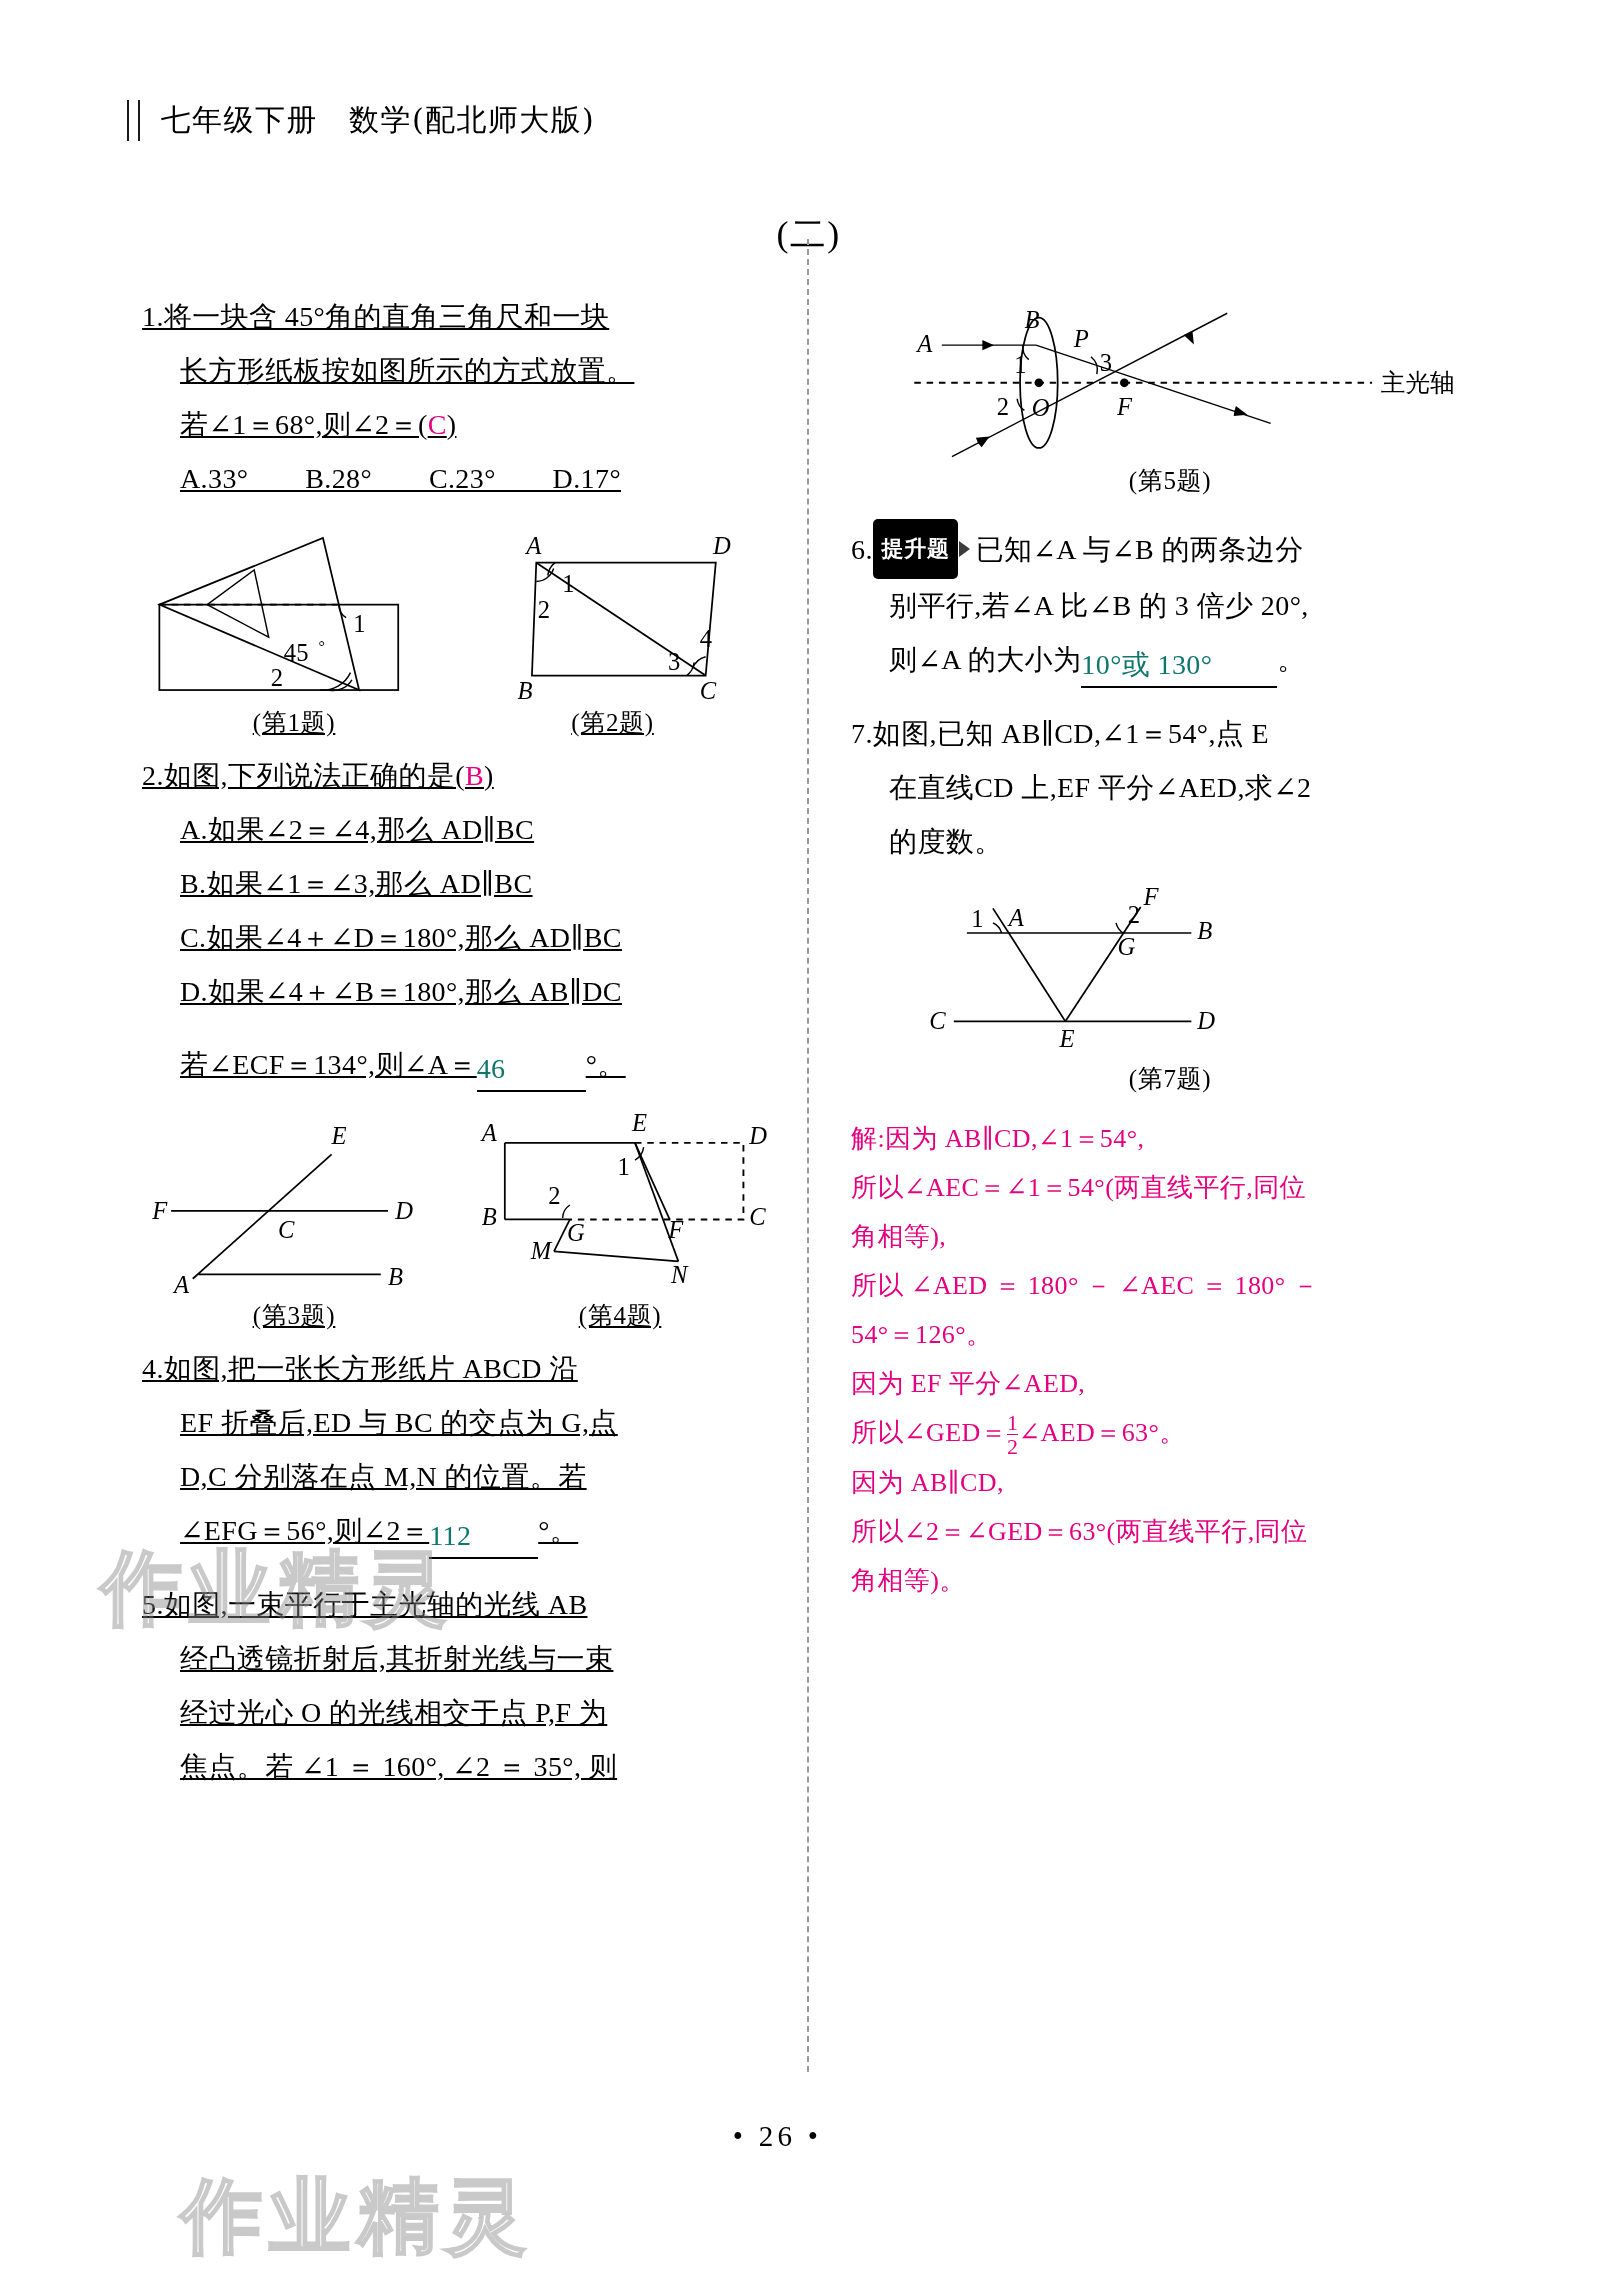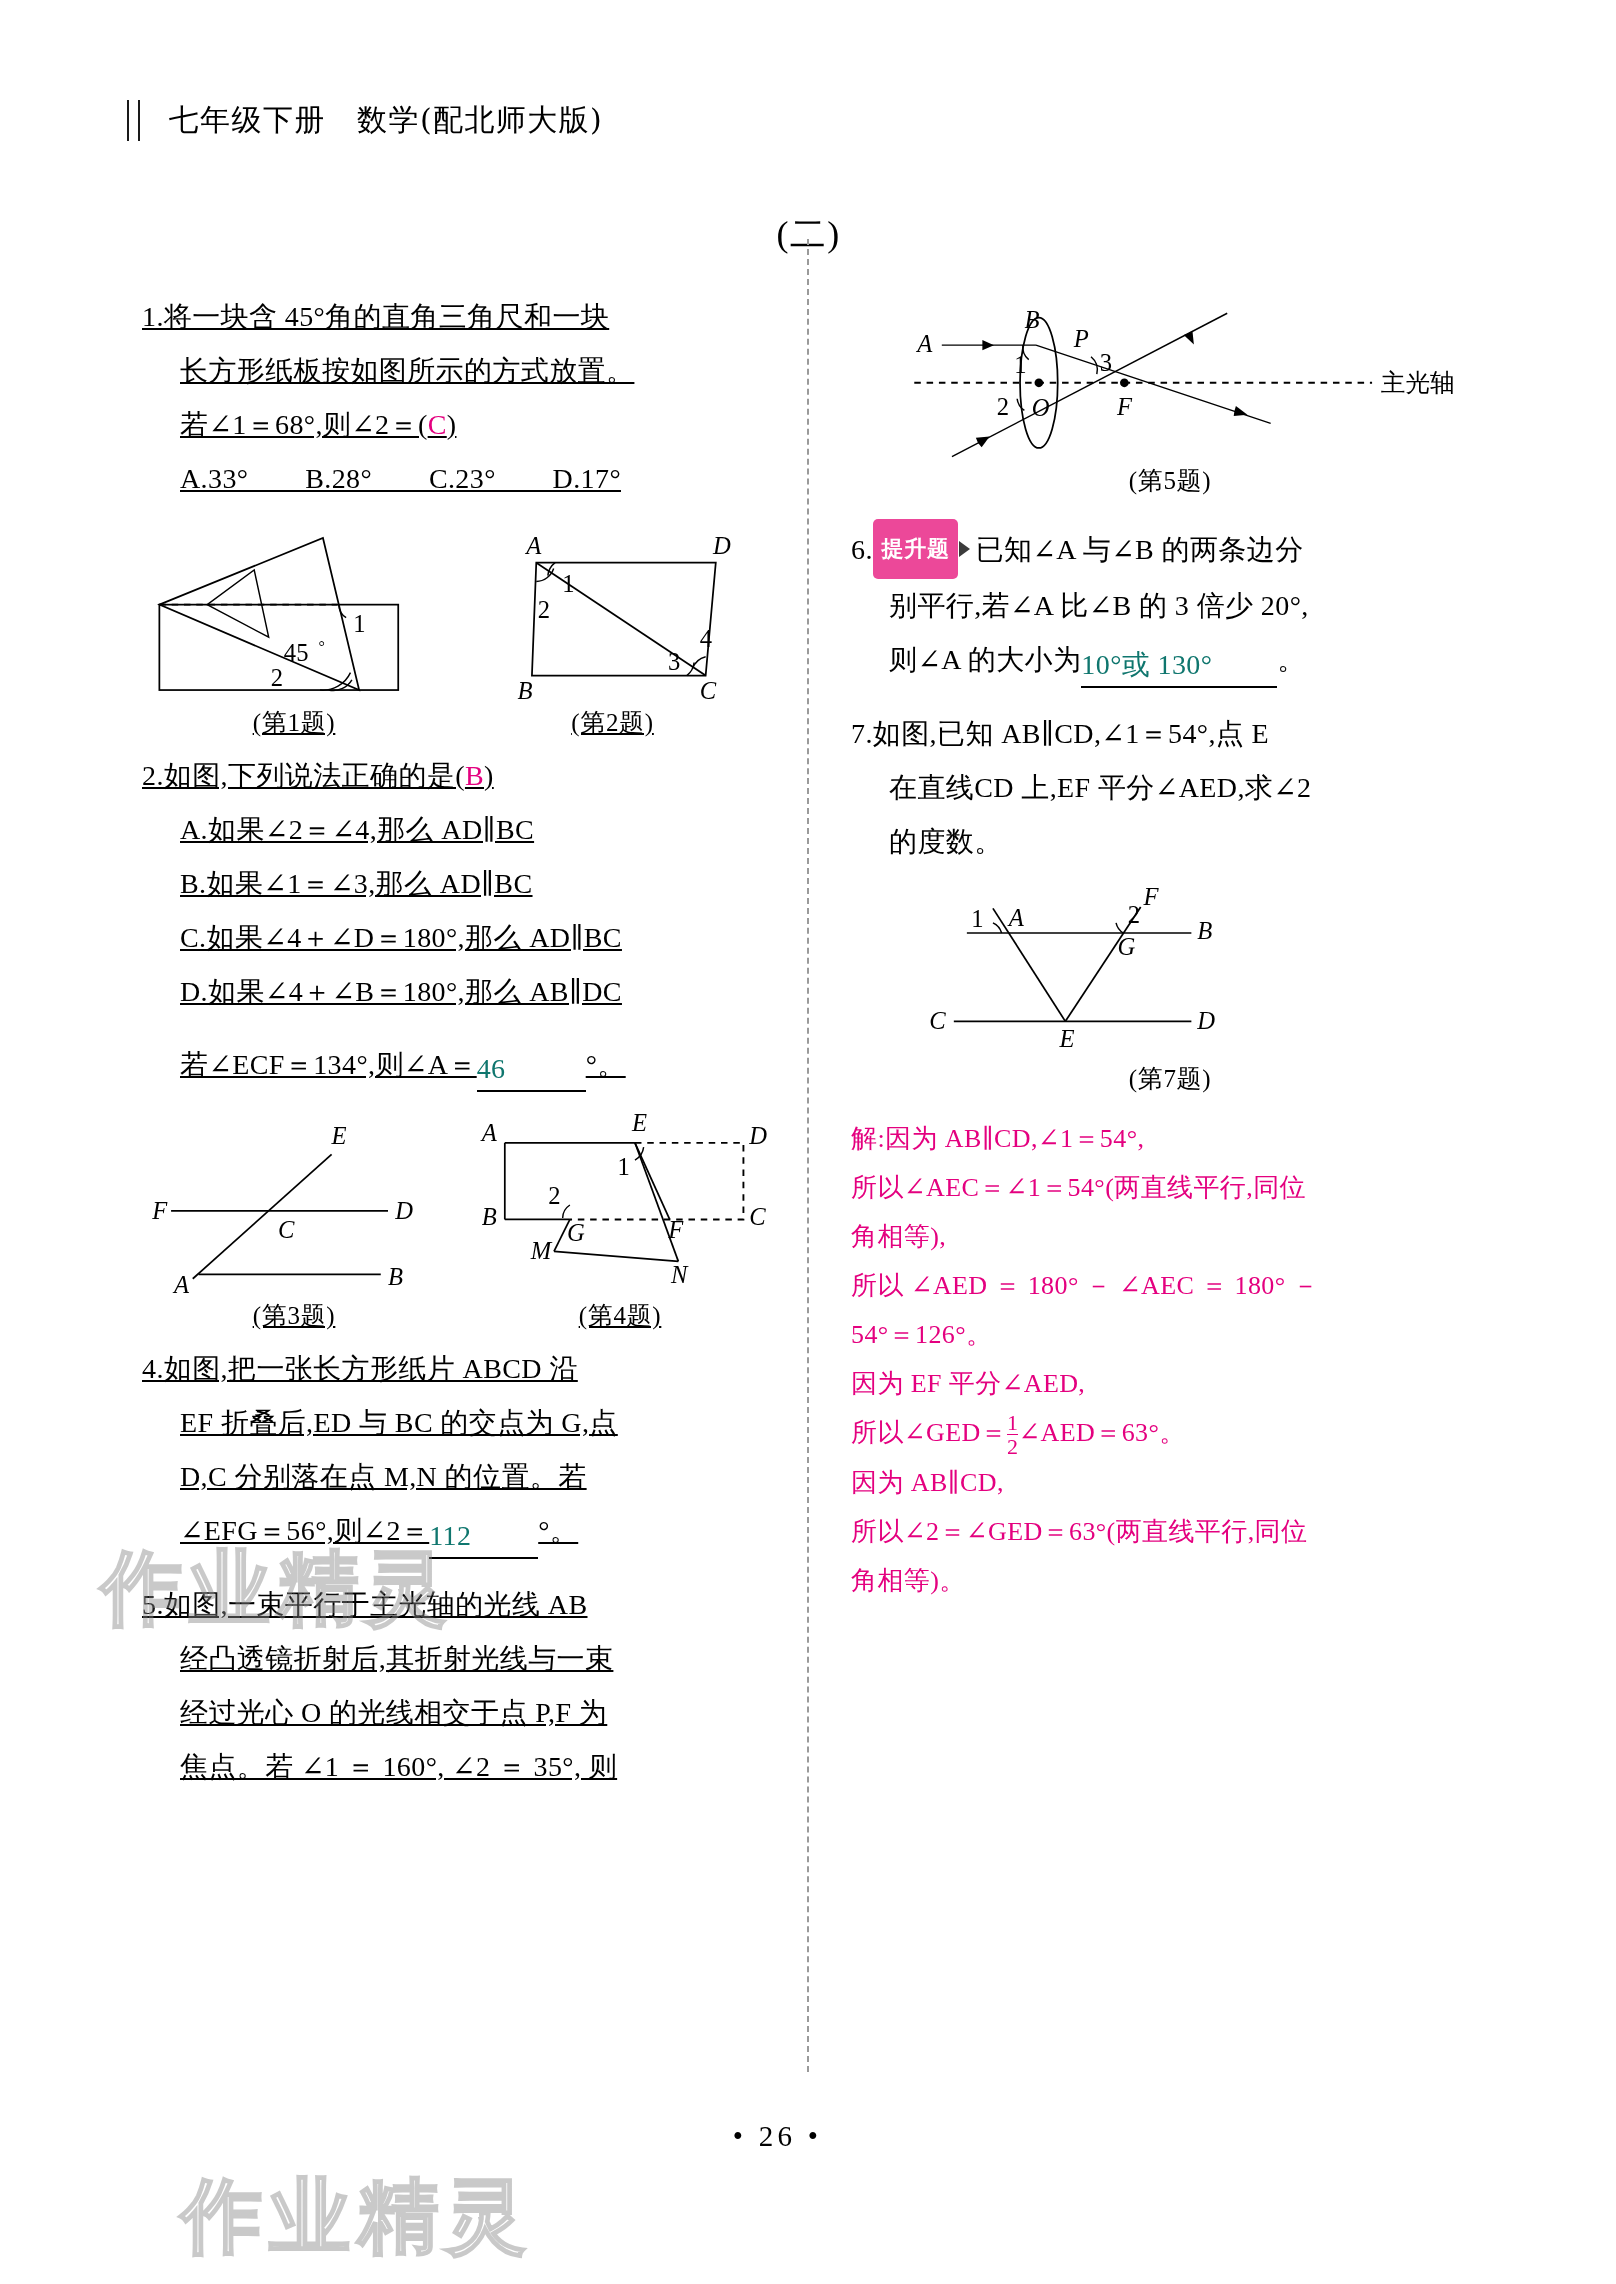--- a/index.html
+++ b/index.html
@@ -16,21 +16,21 @@
     overflow: hidden;
   }
 
   
   #header {
     position: absolute;
     left: 127px;
     top: 100px;
     display: flex;
     align-items: center;
-    gap: 29px;
+    gap: 21px;
   }
   .hdr-bars {
     display: inline-block;
     width: 8.7px;
     height: 41px;
     border-left: 2.2px solid #1a1a1a;
     border-right: 2.2px solid #1a1a1a;
   }
   #header .hdr-text {
     font-size: 30px;
@@ -89,21 +89,21 @@
     min-width: 109px;
     border-bottom: 2.2px solid #000;
     color: #0f766e;
     line-height: 43px;
     vertical-align: -4.3px;
   }
   .blank.wide { min-width: 196px; }
 
   .badge {
     display: inline-block;
-    background: #ec4899;
+    background: #000000;
     color: #fff;
     font-family: "DejaVu Sans", "Liberation Sans", sans-serif;
     font-weight: bold;
     font-size: 22px;
     padding: 2.9px 8.7px 3.6px 8.7px;
     border-radius: 5px;
     letter-spacing: 0.7px;
     position: relative;
     vertical-align: 2.9px;
   }

